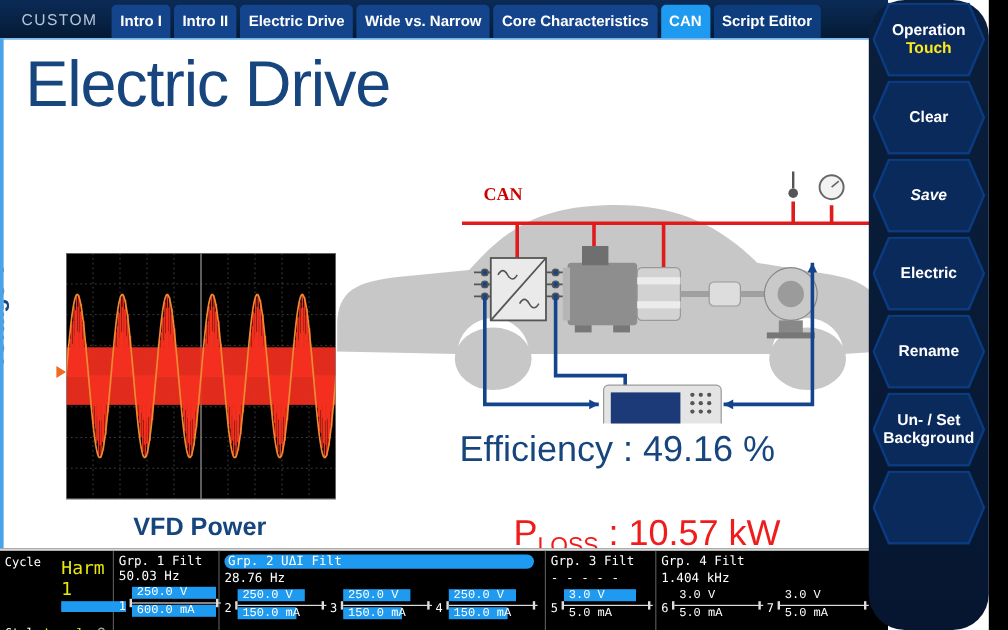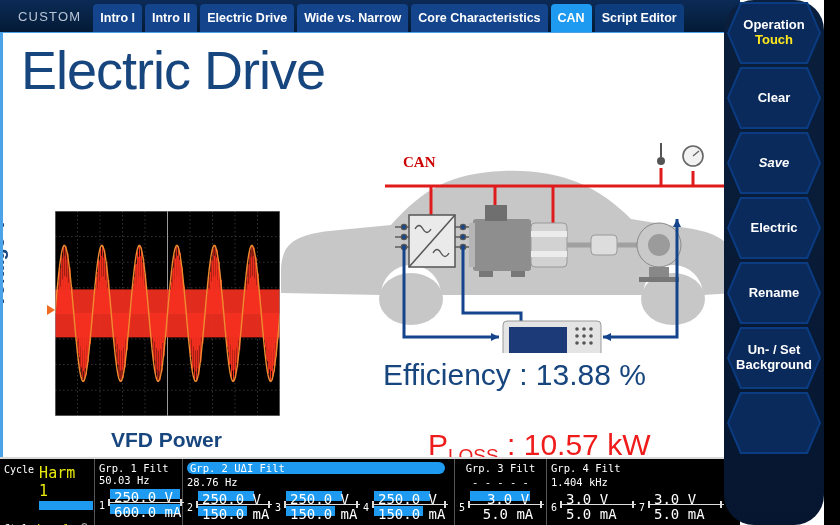--- a/index.html
+++ b/index.html
@@ -93,21 +93,21 @@
   .grp-val { color:#ffffff; font-size:10.5px; white-space:nowrap; }
 
   .chan { position:relative; display:inline-block; vertical-align:top; }
   .chan-num { position:absolute; left:0; top:11px; font-size:10px; color:#fff; }
   .chan-body { margin-left:9px; position:relative; width:74px; }
   .chan-tick { position:absolute; top:10px; left:0; width:74px; height:7px;
                border-left:2px solid #ddd; border-right:2px solid #ddd;}
   .chan-tick:after{content:"";position:absolute;top:3px;left:0;width:74px;height:1px;background:#ddd;}
   .chan-row { position:relative; height:11px; }
   .chan-bar { position:absolute; left:2px; top:0px; height:10px; background:#1e9bf0; }
-  .chan-txt { position:relative; font-size:14px; color:#fff; padding-left:6px; z-index:2; white-space:nowrap;}
+  .chan-txt { position:relative; font-size:10px; color:#fff; padding-left:6px; z-index:2; white-space:nowrap;font-family:Liberation Mono, monospace;}
 
   
   #sidebar {
     position:absolute; left:724px; top:0; width:100px; height:525px;
     background:linear-gradient(180deg,#0a1f3d 0%,#061630 100%);
     padding:2px 3px;
     border-radius:30px;
   }
   .hexbtn {
     position:relative; width:94px; height:62px; margin-bottom:3px;
@@ -614,31 +614,31 @@
             <rect x="224.32" y="102.40" width="1.18" height="6.59" fill="#f4301f"></rect>
             <rect x="0" y="78.4" width="225" height="48" fill="#f4301f" opacity="0.92"></rect>
           </g>
         <path id="scope-env" fill="none" stroke="#f08a30" stroke-width="1.4" d="M0.00,102.40 L0.75,93.88 L1.50,85.49 L2.25,77.37 L3.00,69.64 L3.75,62.43 L4.50,55.85 L5.25,50.01 L6.00,44.99 L6.75,40.87 L7.50,37.73 L8.25,35.60 L9.00,34.53 L9.75,34.53 L10.50,35.60 L11.25,37.73 L12.00,40.87 L12.75,44.99 L13.50,50.01 L14.25,55.85 L15.00,62.43 L15.75,69.64 L16.50,77.37 L17.25,85.49 L18.00,93.88 L18.75,102.40 L19.50,110.92 L20.25,119.31 L21.00,127.43 L21.75,135.16 L22.50,142.37 L23.25,148.95 L24.00,154.79 L24.75,159.81 L25.50,163.93 L26.25,167.07 L27.00,169.20 L27.75,170.27 L28.50,170.27 L29.25,169.20 L30.00,167.07 L30.75,163.93 L31.50,159.81 L32.25,154.79 L33.00,148.95 L33.75,142.37 L34.50,135.16 L35.25,127.43 L36.00,119.31 L36.75,110.92 L37.50,102.40 L38.25,93.88 L39.00,85.49 L39.75,77.37 L40.50,69.64 L41.25,62.43 L42.00,55.85 L42.75,50.01 L43.50,44.99 L44.25,40.87 L45.00,37.73 L45.75,35.60 L46.50,34.53 L47.25,34.53 L48.00,35.60 L48.75,37.73 L49.50,40.87 L50.25,44.99 L51.00,50.01 L51.75,55.85 L52.50,62.43 L53.25,69.64 L54.00,77.37 L54.75,85.49 L55.50,93.88 L56.25,102.40 L57.00,110.92 L57.75,119.31 L58.50,127.43 L59.25,135.16 L60.00,142.37 L60.75,148.95 L61.50,154.79 L62.25,159.81 L63.00,163.93 L63.75,167.07 L64.50,169.20 L65.25,170.27 L66.00,170.27 L66.75,169.20 L67.50,167.07 L68.25,163.93 L69.00,159.81 L69.75,154.79 L70.50,148.95 L71.25,142.37 L72.00,135.16 L72.75,127.43 L73.50,119.31 L74.25,110.92 L75.00,102.40 L75.75,93.88 L76.50,85.49 L77.25,77.37 L78.00,69.64 L78.75,62.43 L79.50,55.85 L80.25,50.01 L81.00,44.99 L81.75,40.87 L82.50,37.73 L83.25,35.60 L84.00,34.53 L84.75,34.53 L85.50,35.60 L86.25,37.73 L87.00,40.87 L87.75,44.99 L88.50,50.01 L89.25,55.85 L90.00,62.43 L90.75,69.64 L91.50,77.37 L92.25,85.49 L93.00,93.88 L93.75,102.40 L94.50,110.92 L95.25,119.31 L96.00,127.43 L96.75,135.16 L97.50,142.37 L98.25,148.95 L99.00,154.79 L99.75,159.81 L100.50,163.93 L101.25,167.07 L102.00,169.20 L102.75,170.27 L103.50,170.27 L104.25,169.20 L105.00,167.07 L105.75,163.93 L106.50,159.81 L107.25,154.79 L108.00,148.95 L108.75,142.37 L109.50,135.16 L110.25,127.43 L111.00,119.31 L111.75,110.92 L112.50,102.40 L113.25,93.88 L114.00,85.49 L114.75,77.37 L115.50,69.64 L116.25,62.43 L117.00,55.85 L117.75,50.01 L118.50,44.99 L119.25,40.87 L120.00,37.73 L120.75,35.60 L121.50,34.53 L122.25,34.53 L123.00,35.60 L123.75,37.73 L124.50,40.87 L125.25,44.99 L126.00,50.01 L126.75,55.85 L127.50,62.43 L128.25,69.64 L129.00,77.37 L129.75,85.49 L130.50,93.88 L131.25,102.40 L132.00,110.92 L132.75,119.31 L133.50,127.43 L134.25,135.16 L135.00,142.37 L135.75,148.95 L136.50,154.79 L137.25,159.81 L138.00,163.93 L138.75,167.07 L139.50,169.20 L140.25,170.27 L141.00,170.27 L141.75,169.20 L142.50,167.07 L143.25,163.93 L144.00,159.81 L144.75,154.79 L145.50,148.95 L146.25,142.37 L147.00,135.16 L147.75,127.43 L148.50,119.31 L149.25,110.92 L150.00,102.40 L150.75,93.88 L151.50,85.49 L152.25,77.37 L153.00,69.64 L153.75,62.43 L154.50,55.85 L155.25,50.01 L156.00,44.99 L156.75,40.87 L157.50,37.73 L158.25,35.60 L159.00,34.53 L159.75,34.53 L160.50,35.60 L161.25,37.73 L162.00,40.87 L162.75,44.99 L163.50,50.01 L164.25,55.85 L165.00,62.43 L165.75,69.64 L166.50,77.37 L167.25,85.49 L168.00,93.88 L168.75,102.40 L169.50,110.92 L170.25,119.31 L171.00,127.43 L171.75,135.16 L172.50,142.37 L173.25,148.95 L174.00,154.79 L174.75,159.81 L175.50,163.93 L176.25,167.07 L177.00,169.20 L177.75,170.27 L178.50,170.27 L179.25,169.20 L180.00,167.07 L180.75,163.93 L181.50,159.81 L182.25,154.79 L183.00,148.95 L183.75,142.37 L184.50,135.16 L185.25,127.43 L186.00,119.31 L186.75,110.92 L187.50,102.40 L188.25,93.88 L189.00,85.49 L189.75,77.37 L190.50,69.64 L191.25,62.43 L192.00,55.85 L192.75,50.01 L193.50,44.99 L194.25,40.87 L195.00,37.73 L195.75,35.60 L196.50,34.53 L197.25,34.53 L198.00,35.60 L198.75,37.73 L199.50,40.87 L200.25,44.99 L201.00,50.01 L201.75,55.85 L202.50,62.43 L203.25,69.64 L204.00,77.37 L204.75,85.49 L205.50,93.88 L206.25,102.40 L207.00,110.92 L207.75,119.31 L208.50,127.43 L209.25,135.16 L210.00,142.37 L210.75,148.95 L211.50,154.79 L212.25,159.81 L213.00,163.93 L213.75,167.07 L214.50,169.20 L215.25,170.27 L216.00,170.27 L216.75,169.20 L217.50,167.07 L218.25,163.93 L219.00,159.81 L219.75,154.79 L220.50,148.95 L221.25,142.37 L222.00,135.16 L222.75,127.43 L223.50,119.31 L224.25,110.92 L225.00,102.40 "></path>
         <rect x="0" y="0" width="225" height="205" fill="none" stroke="#8a8a8a" stroke-width="1.2"></rect>
       </svg>
     </div>
     <div class="scope-caption">VFD Power</div>
 
     <div class="eff">
-      <span>Efficiency : </span><span>13.88 %</span>
+      <span>Efficiency : </span><span>49.16 %</span>
     </div>
     <div class="ploss">
       <span>P</span><sub>LOSS</sub><span> : </span><span>10.57 kW</span>
     </div>
   </div>
 
   <div id="status">
 
     <div class="st-col st-pad" style="width:95px;">
-      <div style="display:flex;align-items:flex-start;gap:5px;margin-top:2px;">
+      <div style="display:flex;align-items:flex-start;gap:17px;margin-top:2px;">
         <div class="lbl">Cycle</div>
         <div>
           <div class="yel" style="font-size:15px">Harm 1</div>
           <div class="bluebar" style="width:54px;margin-top:1px;"></div>
         </div>
       </div>
       <div style="display:flex;align-items:center;gap:9px;margin-top:12px;">
         <div class="lbl">Ctrl</div>
         <div class="yel" style="font-size:11px">Local</div>
         <svg width="11" height="13" viewBox="0 0 11 13">
@@ -706,21 +706,21 @@
               </div>
               <div class="chan-row" style="margin-top:4px">
                 <div class="chan-bar" style="width:49px"></div>
                 <div class="chan-txt">150.0  mA</div>
               </div>
             </div>
           </div>
       </div>
     </div>
 
-    <div class="st-col st-pad" style="width:92px;text-align:center;">
+    <div class="st-col st-pad" style="width:92px;">
       <div class="grp-head">Grp. 3 Filt</div>
       <div class="grp-val" style="margin-top:2px;">- - - - -</div>
       <div class="ch-host chan" style="margin-top:3px;"><div class="chan-num">5</div><div class="chan-body">
             <div class="chan-tick"></div>
             <div class="chan-row">
               <div class="chan-bar" style="width:59.49999999999999px"></div>
               <div class="chan-txt">3.0 V</div>
             </div>
             <div class="chan-row" style="margin-top:4px">
               <div class="chan-bar" style="width:0px"></div>

